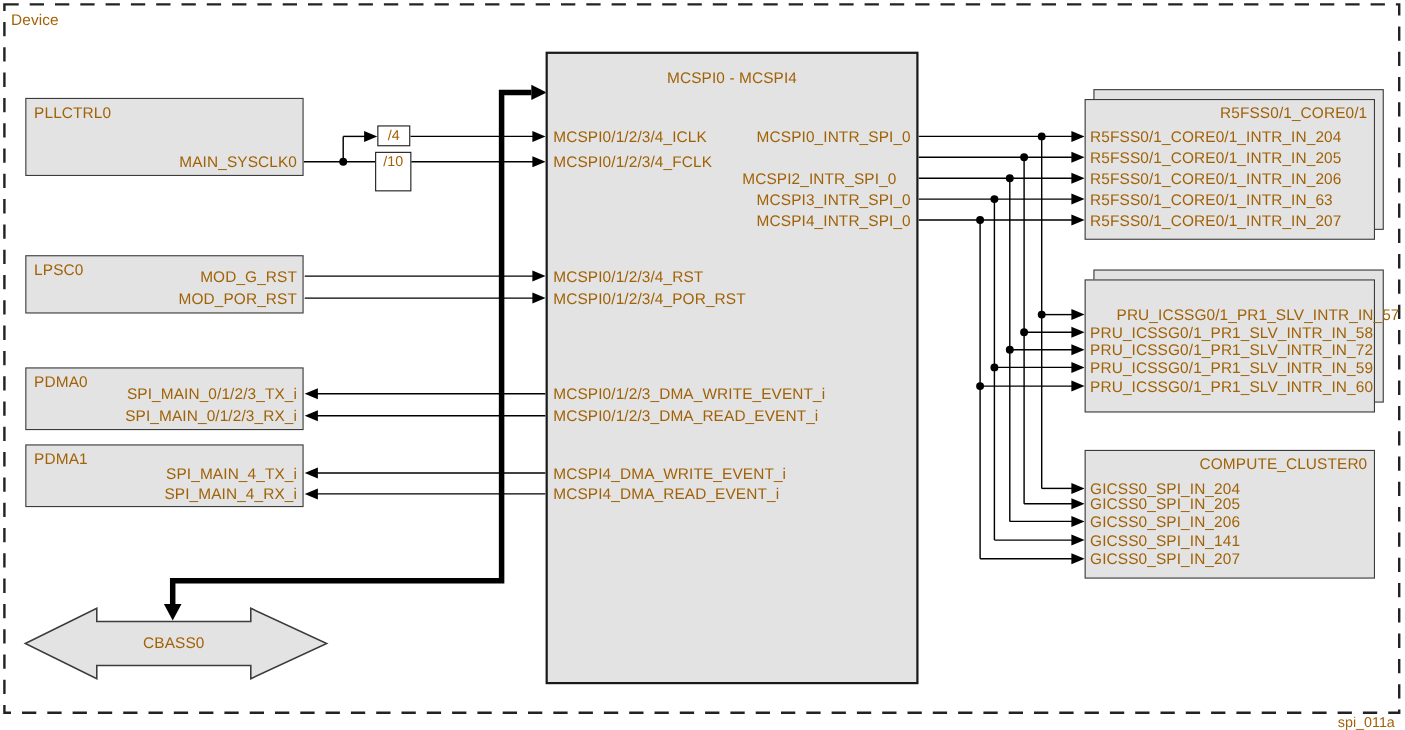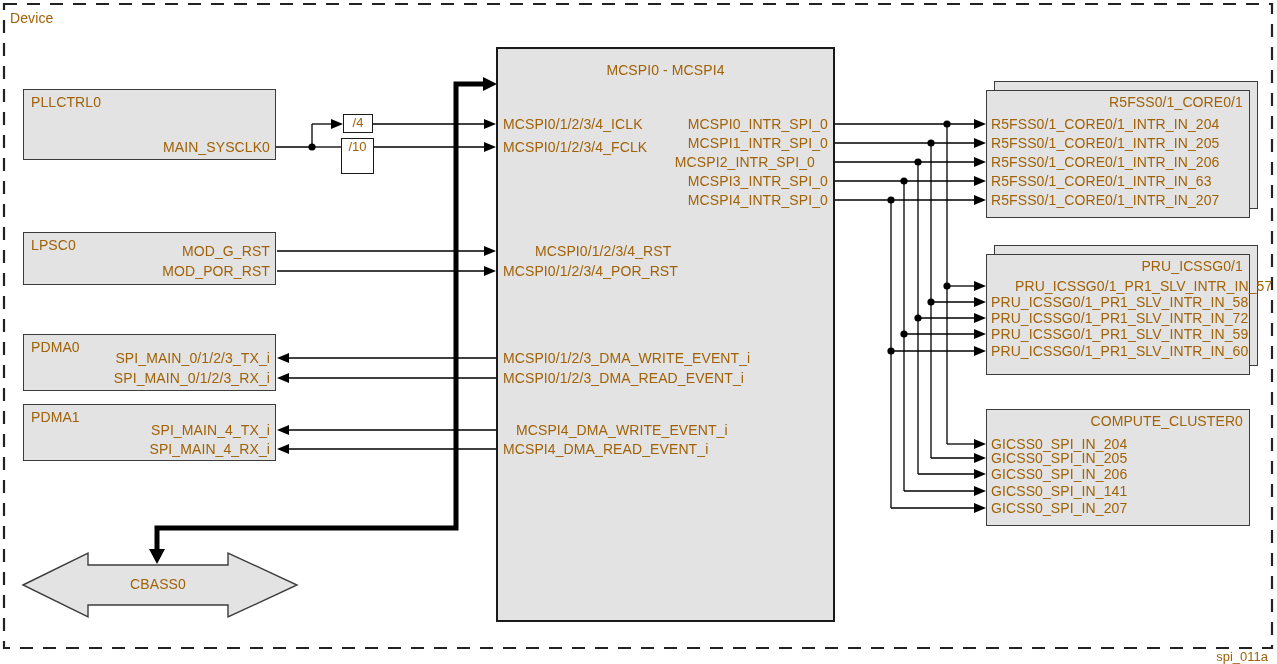--- a/index.html
+++ b/index.html
@@ -184,44 +184,42 @@
 
   <div class="box" style="left:23px;top:404px;width:253px;height:57px;"></div>
   <div class="lbl" style="left:31px;top:409px;">PDMA1</div>
   <div class="pin ta-r" style="left:36px;top:421px;width:234px;">SPI_MAIN_4_TX_i</div>
   <div class="pin ta-r" style="left:36px;top:440px;width:234px;">SPI_MAIN_4_RX_i</div>
 
   <div class="box main" style="left:496px;top:47px;width:339px;height:575px;"></div>
   <div class="lbl ta-c" style="left:496px;top:62px;width:339px;">MCSPI0 - MCSPI4</div>
   <div class="pin" style="left:503px;top:115px;">MCSPI0/1/2/3/4_ICLK</div>
   <div class="pin" style="left:503px;top:138px;">MCSPI0/1/2/3/4_FCLK</div>
-  <div class="pin" style="left:503px;top:242px;margin-left:32px;">MCSPI0/1/2/3/4_RST</div>
+  <div class="pin" style="left:503px;top:242px;">MCSPI0/1/2/3/4_RST</div>
   <div class="pin" style="left:503px;top:262px;">MCSPI0/1/2/3/4_POR_RST</div>
   <div class="pin" style="left:503px;top:349px;">MCSPI0/1/2/3_DMA_WRITE_EVENT_i</div>
   <div class="pin" style="left:503px;top:369px;">MCSPI0/1/2/3_DMA_READ_EVENT_i</div>
-  <div class="pin" style="left:516px;top:421px;text-align:right;">MCSPI4_DMA_WRITE_EVENT_i</div>
+  <div class="pin" style="left:503px;top:421px;text-align:right;">MCSPI4_DMA_WRITE_EVENT_i</div>
   <div class="pin" style="left:503px;top:440px;">MCSPI4_DMA_READ_EVENT_i</div>
   <div class="pin ta-r" style="left:505px;top:115px;width:323px;">MCSPI0_INTR_SPI_0</div>
-  <div class="pin ta-r" style="left:505px;top:134px;width:323px;">MCSPI1_INTR_SPI_0</div>
   <div class="pin ta-r" style="left:492px;top:153px;width:323px;">MCSPI2_INTR_SPI_0</div>
   <div class="pin ta-r" style="left:505px;top:172px;width:323px;">MCSPI3_INTR_SPI_0</div>
   <div class="pin ta-r" style="left:505px;top:191px;width:323px;">MCSPI4_INTR_SPI_0</div>
 
   <div class="box shadow" style="left:994px;top:81px;width:264px;height:128px;"></div>
   <div class="box" style="left:986px;top:90px;width:264px;height:128px;"></div>
   <div class="lbl ta-r" style="left:991px;top:94px;width:252px;">R5FSS0/1_CORE0/1</div>
   <div class="pin" style="left:991px;top:115px;">R5FSS0/1_CORE0/1_INTR_IN_204</div>
   <div class="pin" style="left:991px;top:134px;">R5FSS0/1_CORE0/1_INTR_IN_205</div>
   <div class="pin" style="left:991px;top:153px;">R5FSS0/1_CORE0/1_INTR_IN_206</div>
   <div class="pin" style="left:991px;top:172px;">R5FSS0/1_CORE0/1_INTR_IN_63</div>
   <div class="pin" style="left:991px;top:191px;">R5FSS0/1_CORE0/1_INTR_IN_207</div>
 
   <div class="box shadow" style="left:994px;top:245px;width:264px;height:121px;"></div>
   <div class="box" style="left:986px;top:254px;width:264px;height:121px;"></div>
-  <div class="lbl ta-r" style="left:991px;top:258px;width:252px;">PRU_ICSSG0/1</div>
   <div class="pin" style="left:991px;top:277px;margin-left:24px;">PRU_ICSSG0/1_PR1_SLV_INTR_IN_57</div>
   <div class="pin" style="left:991px;top:293px;">PRU_ICSSG0/1_PR1_SLV_INTR_IN_58</div>
   <div class="pin" style="left:991px;top:309px;">PRU_ICSSG0/1_PR1_SLV_INTR_IN_72</div>
   <div class="pin" style="left:991px;top:325px;">PRU_ICSSG0/1_PR1_SLV_INTR_IN_59</div>
   <div class="pin" style="left:991px;top:342px;">PRU_ICSSG0/1_PR1_SLV_INTR_IN_60</div>
 
   <div class="box" style="left:986px;top:409px;width:264px;height:117px;"></div>
   <div class="lbl ta-r" style="left:991px;top:413px;width:252px;">COMPUTE_CLUSTER0</div>
   <div class="pin" style="left:991px;top:435px;">GICSS0_SPI_IN_204</div>
   <div class="pin" style="left:991px;top:449px;">GICSS0_SPI_IN_205</div>

